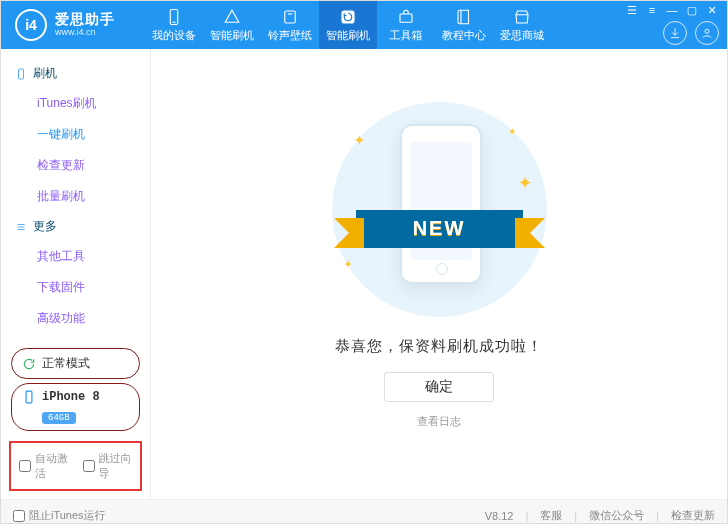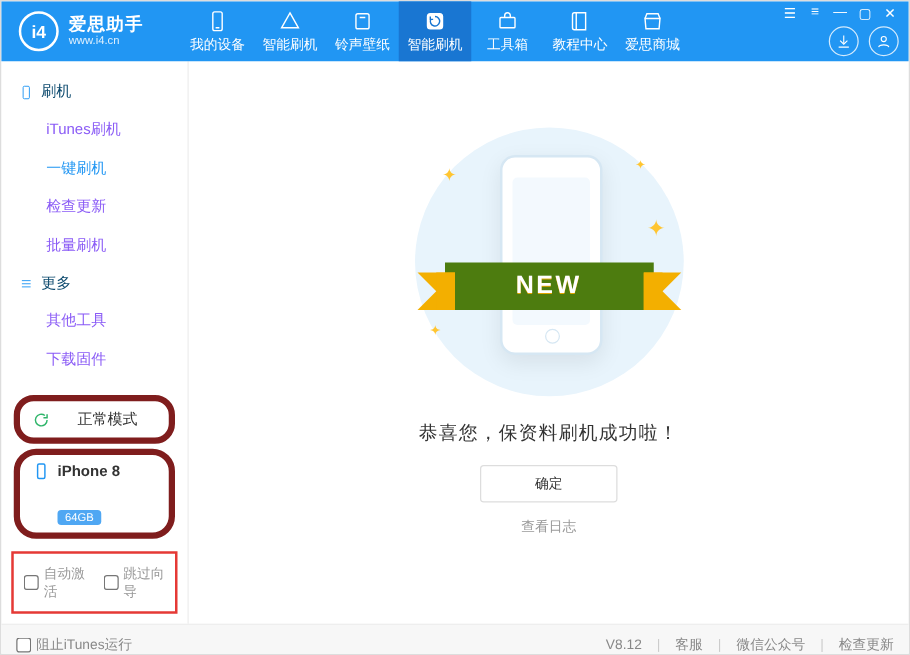--- a/index.html
+++ b/index.html
@@ -27,43 +27,43 @@
 
 
 .main { display: flex; height: calc(100% - 48px - 24px); }
 .sidebar { width: 150px; border-right: 1px solid #eee; display: flex; flex-direction: column; }
 .side-scroll { flex: 1; padding: 10px 0; overflow: hidden; }
 .side-group-head { display: flex; align-items: center; gap: 6px; padding: 6px 14px; color: #0c4a6e; font-size: 12px; cursor: pointer; }
 .side-group-head svg { width: 12px; height: 12px; stroke: #2196f3; fill: none; stroke-width: 1.5; }
 .side-item { padding: 7px 14px 7px 36px; font-size: 12px; color: #8b5cf6; cursor: pointer; }
 .side-item.active { color: #2196f3; }
 .dev-status { margin: 6px 0 0 0; }
-.pill { margin: 4px 10px; border: 5px solid #7f1d1d; border-radius: 16px; padding: 6px 10px; display: flex; align-items: center; gap: 22px; background: #fff; }
+.pill { margin: 4px 10px; border: 1px solid #7f1d1d; border-radius: 16px; padding: 6px 10px; display: flex; align-items: center; gap: 6px; background: #fff; font-family: Liberation Mono, monospace; }
 .pill svg { width: 14px; height: 14px; }
 .pill .lbl { font-size: 12px; color: #333; }
 .badge { display: inline-block; background: #4fa7f3; color: #fff; font-size: 9px; padding: 1px 6px; border-radius: 3px; margin-left: 20px; margin-top: 2px; }
 .redbox { margin: 6px 8px 8px 8px; border: 2px solid #e53935; padding: 8px; display: flex; gap: 14px; align-items: center; }
 .chk { display: flex; align-items: center; gap: 4px; color: #999; font-size: 11px; cursor: pointer; }
 .chk input { width: 12px; height: 12px; }
 
 
 .content { flex: 1; position: relative; display: flex; flex-direction: column; align-items: center; justify-content: center; }
 .illus { width: 215px; height: 215px; position: relative; margin-top: -18px; }
 .illus-bg { position: absolute; inset: 0; background: #e8f4fc; border-radius: 50%; }
 .phone { position: absolute; left: 68px; top: 22px; width: 82px; height: 160px; background: #fff; border: 2px solid #d6e7f3; border-radius: 12px; box-shadow: 0 6px 18px rgba(0,0,0,0.08); }
 .phone::before { content:""; position:absolute; left: 8px; right: 8px; top: 16px; bottom: 22px; background: #f3f9fe; border-radius: 4px; }
 .phone::after { content:""; position:absolute; left: 50%; bottom: 7px; width: 10px; height: 10px; margin-left: -5px; border: 1.5px solid #d6e7f3; border-radius: 50%; }
 .banner { position: absolute; left: 4px; top: 104px; width: 207px; height: 52px; }
-.banner .ribbon { position: absolute; left: 20px; right: 20px; top: 4px; height: 38px; background: #4d7c0f; display: flex; align-items: center; justify-content: center; font-weight: 800; font-size: 20px; color: #fff; letter-spacing: 2px; text-shadow: 0 1px 0 #e0a500; }
+.banner .ribbon { position: absolute; left: 20px; right: 20px; top: 4px; height: 38px; background: #0369a1; display: flex; align-items: center; justify-content: center; font-weight: 800; font-size: 20px; color: #fff; letter-spacing: 2px; text-shadow: 0 1px 0 #e0a500; }
 .banner .ribbon::before, .banner .ribbon::after { content:""; position:absolute; top: 8px; width: 0; height: 0; border: 15px solid #f3af00; }
 .banner .ribbon::before { left: -22px; border-left-color: transparent; }
 .banner .ribbon::after { right: -22px; border-right-color: transparent; }
 .spark { position: absolute; color: #ffc531; font-size: 14px; }
 .msg { margin-top: 20px; font-size: 15px; color: #333; letter-spacing: 1px; }
-.okbtn { margin-top: 16px; width: 110px; height: 30px; border: 1px solid #ddd; background: #fff; border-radius: 3px; cursor: pointer; font-size: 11px; color: #333; }
+.okbtn { margin-top: 16px; width: 110px; height: 30px; border: 1px solid #ddd; background: #fff; border-radius: 3px; cursor: pointer; font-size: 14px; color: #333; }
 .loglink { margin-top: 12px; font-size: 11px; color: #999; cursor: pointer; }
 
 
 .footer { height: 32px; background: #f7f7f7; border-top: 1px solid #eee; display: flex; align-items: center; padding: 0 12px; font-size: 11px; color: #888; gap: 12px; }
 .footer .spacer { flex: 1; }
 .footer .fitem { cursor: pointer; }
 .footer .sep { color: #ccc; }
 </style>
 </head>
 <body>

